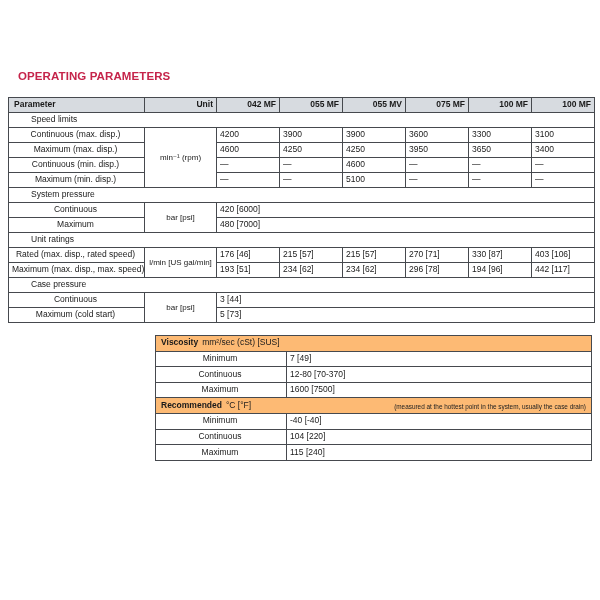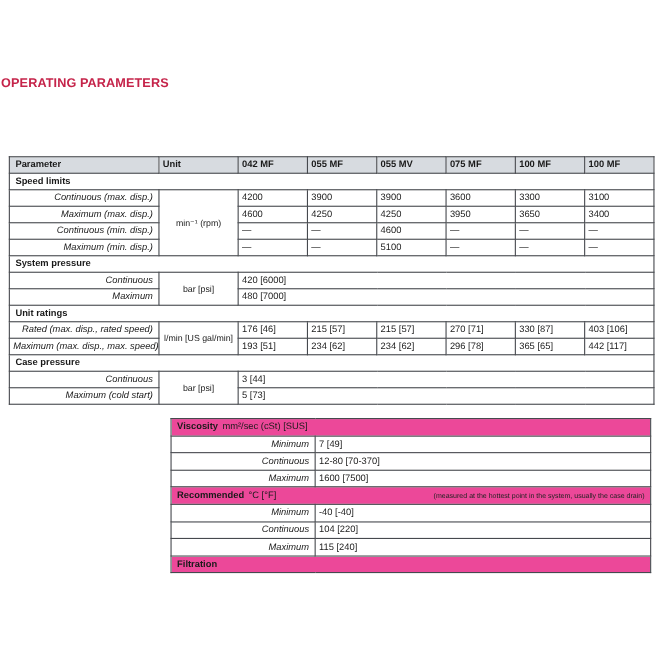--- a/index.html
+++ b/index.html
@@ -4,52 +4,52 @@
 <style>
   html,body{margin:0;padding:0;}
   body{
     width:600px;height:600px;background:#ffffff;
     font-family:"Liberation Sans","DejaVu Sans",sans-serif;
     color:#1a1a1a;position:relative;overflow:hidden;
   }
   .page{position:absolute;inset:0;background:#ffffff;}
 
   .sec-title{
-    position:absolute;left:1px;
+    position:absolute;left:18px;
     font-size:11.5px;font-weight:bold;letter-spacing:0.1px;
     color:#c5244a;
   }
   #op-title{top:70px;}
   #fluid-title{top:338px;}
 
-  table{border-collapse:collapse;table-layout:fixed;margin-top:45px;}
+  table{border-collapse:collapse;table-layout:fixed;}
   #op-table{position:absolute;left:8px;top:97px;width:585px;}
   #fluid-table{position:absolute;left:155px;top:335px;width:436px;}
 
   th,td{
     border:1px solid #46494e;
     font-size:8.5px;line-height:1.15;
     padding:1px 3px;height:12px;
     overflow:hidden;white-space:nowrap;
     font-weight:normal;
   }
   th{
-    background:#d7dbe0;font-weight:bold;text-align:left;
+    background:#d7dbe0;font-weight:bold;text-align:right;
   }
   th.th-left{text-align:left;padding-left:5px;}
   td.section-cell{
-    font-weight:bold;text-align:left;background:#ffffff;padding-left:5px;
-  }
-  td.label-cell{text-align:right;padding-right:5px;font-style:italic;}
+    font-weight:normal;text-align:left;background:#ffffff;padding-left:22px;
+  }
+  td.label-cell{text-align:center;padding-right:5px;}
   td.unit-cell{text-align:center;font-size:8px;}
   td.value-cell{text-align:left;}
 
   #fluid-table td{height:12.6px;}
   td.fluid-header{
-    background:#ec4899;text-align:left;padding-left:5px;
+    background:#fdba74;text-align:left;padding-left:5px;
   }
   .fh-bold{font-weight:bold;}
   .fh-unit{font-weight:normal;margin-left:4px;}
   .fh-note{float:right;font-size:6.4px;font-weight:normal;padding-top:2px;padding-right:2px;color:#222;}
 </style>
 </head>
 <body>
 
 <div class="page">
 
@@ -143,21 +143,21 @@
           <td class="value-cell">270 [71]</td>
           <td class="value-cell">330 [87]</td>
           <td class="value-cell">403 [106]</td>
         </tr>
         <tr>
           <td class="label-cell">Maximum (max. disp., max. speed)</td>
           <td class="value-cell">193 [51]</td>
           <td class="value-cell">234 [62]</td>
           <td class="value-cell">234 [62]</td>
           <td class="value-cell">296 [78]</td>
-          <td class="value-cell">365 [65]</td>
+          <td class="value-cell">194 [96]</td>
           <td class="value-cell">442 [117]</td>
         </tr>
         <tr>
           <td class="section-cell" colspan="8">Case pressure</td>
         </tr>
         <tr>
           <td class="label-cell">Continuous</td>
           <td class="unit-cell" rowspan="2">bar [psi]</td>
           <td class="value-cell" colspan="6">3 [44]</td>
         </tr>
@@ -198,19 +198,16 @@
           <td class="value-cell">-40 [-40]</td>
         </tr>
         <tr>
           <td class="label-cell">Continuous</td>
           <td class="value-cell">104 [220]</td>
         </tr>
         <tr>
           <td class="label-cell">Maximum</td>
           <td class="value-cell">115 [240]</td>
         </tr>
-        <tr>
-          <td class="fluid-header" colspan="2"><span class="fh-note"></span><span class="fh-bold">Filtration</span><span class="fh-unit"></span></td>
-        </tr>
       </tbody>
   </table>
 
 </div>
 
 </body></html>

